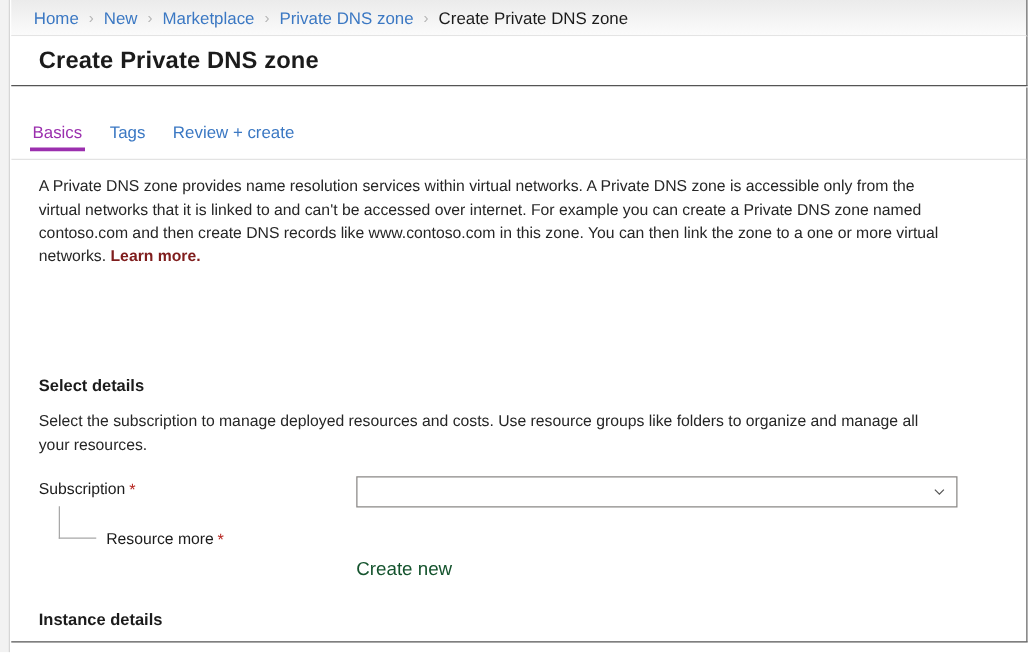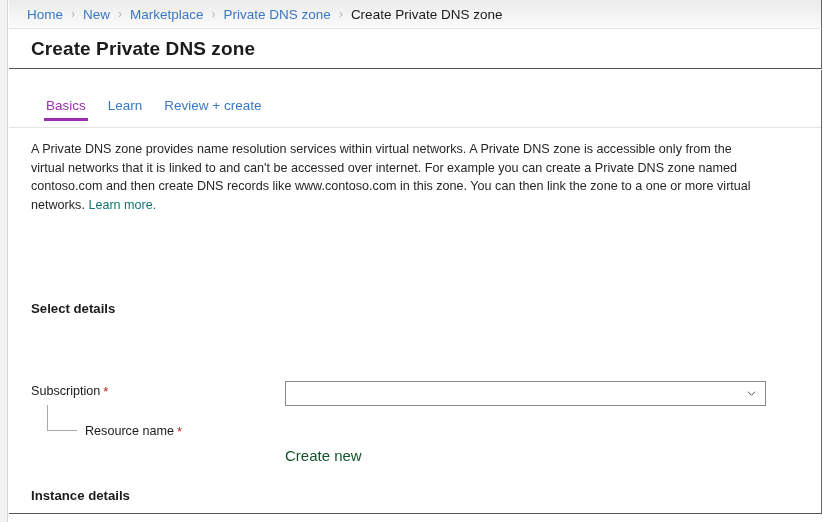--- a/index.html
+++ b/index.html
@@ -102,21 +102,21 @@
   
   .tabs {
     position: absolute;
     left: 0; top: 28px;
     width: 813px;
     height: 30px;
     border-bottom: 1px solid #e3e3e3;
     box-sizing: border-box;
     display: flex;
     align-items: flex-start;
-    padding-left: 37px;
+    padding-left: 17px;
   }
   .tab {
     position: relative;
     font-size: 13.5px;
     color: #3b78c3;
     padding: 0 0 8px 0;
     margin-right: 22px;
     cursor: pointer;
     white-space: nowrap;
   }
@@ -136,23 +136,24 @@
   
   .desc {
     position: absolute;
     left: 22px; top: 70px;
     width: 728px;
     font-size: 12.6px;
     line-height: 18.5px;
     color: #262626;
   }
   .desc a {
-    color: #0f766e;
+    color: #7f1d1d;
     text-decoration: none;
     cursor: pointer;
+    font-weight: bold;
   }
 
   
   .section-head {
     position: absolute;
     left: 22px;
     font-size: 13.2px;
     font-weight: 600;
     color: #1b1b1b;
   }
@@ -269,48 +270,49 @@
   </div>
 
   <div class="title-bar">
     <span class="title-text">Create Private DNS zone</span>
   </div>
 
   <div class="body-pane">
 
     <div class="tabs">
       <span class="tab active">Basics</span>
-      <span class="tab">Learn</span>
+      <span class="tab">Tags</span>
       <span class="tab">Review + create</span>
     </div>
 
     <div class="desc"><span>A Private DNS zone provides name resolution services within virtual networks. A Private DNS zone is accessible only from the virtual networks that it is linked to and can't be accessed over internet. For example you can create a Private DNS zone named contoso.com and then create DNS records like www.contoso.com in this zone. You can then link the zone to a one or more virtual networks. </span><a>Learn more.</a></div>
 
     <div class="section-head" id="project-details-head">Select details</div>
+    <div class="section-sub">Select the subscription to manage deployed resources and costs. Use resource groups like folders to organize and manage all your resources.</div>
 
     <div class="row" id="row-subscription">
       <div class="field-label plain">
         <span>Subscription</span>
         <span class="req-star">*</span>
       </div>
       <div class="control">
         <span></span>
         <span class="chevron">
           <svg width="9" height="9" viewBox="0 0 10 10">
               <path d="M1 3 L5 7 L9 3" stroke="#555" stroke-width="1.1" fill="none"></path>
             </svg>
         </span>
       </div>
     </div>
 
     <div class="tree-connector"></div>
 
     <div class="row" id="row-resource-group">
       <div class="field-label indent">
-        <span>Resource name</span>
+        <span>Resource more</span>
         <span class="req-star">*</span>
       </div>
       <span class="create-new-link">Create new</span>
     </div>
 
     <div class="section-head" id="instance-details-head">Instance details</div>
 
   </div>
 </div>
 

